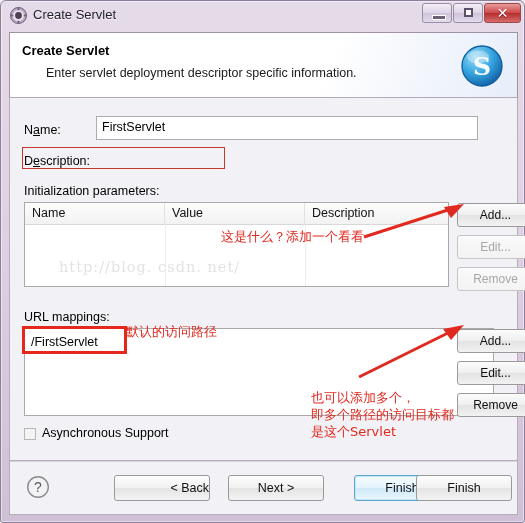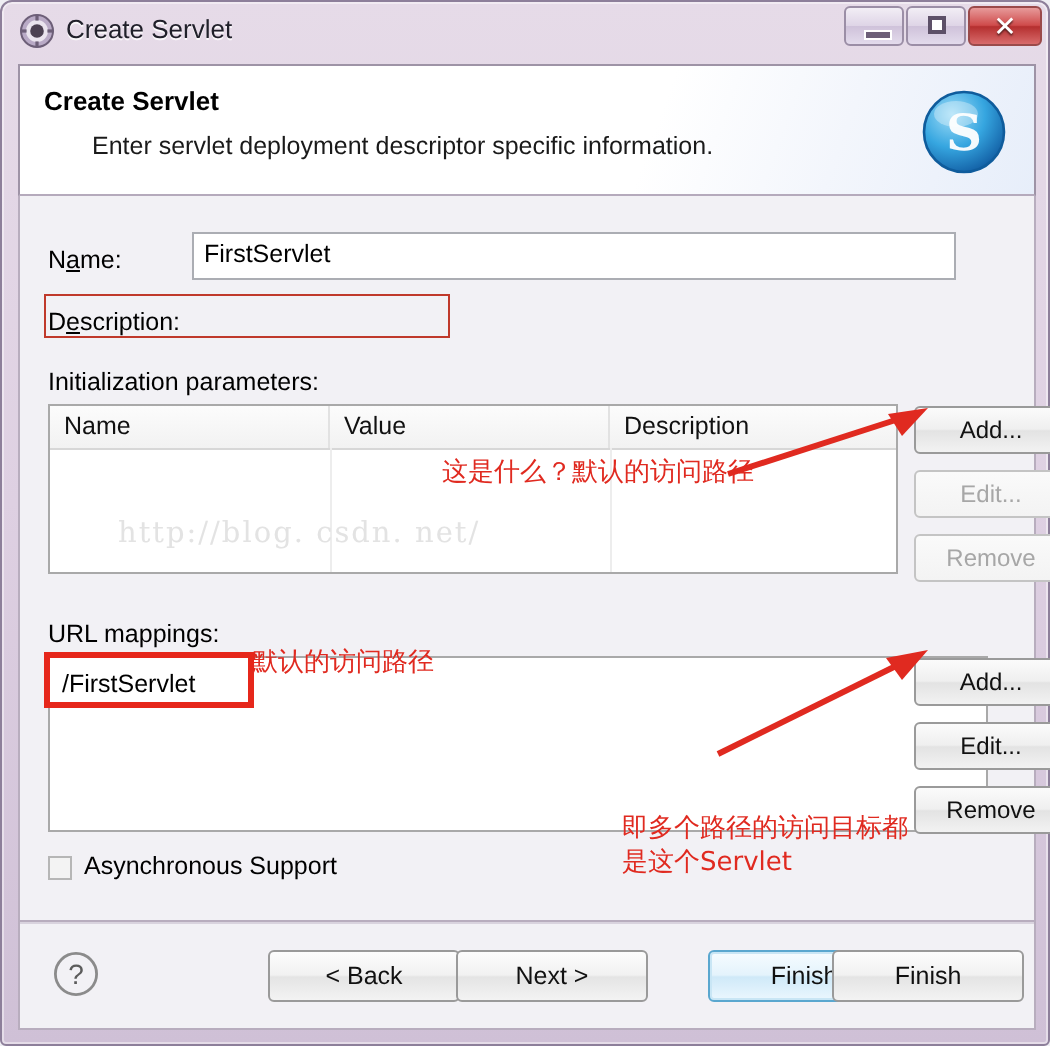--- a/index.html
+++ b/index.html
@@ -241,32 +241,33 @@
     </div>
 
   </div>
 
   <div id="footer">
     <div id="footer-sep"></div>
     <svg id="help-icon" viewBox="0 0 24 24">
       <circle cx="12" cy="12" r="10.3" fill="#f2f1f5" stroke="#8b8b8b" stroke-width="1.4"></circle>
       <text x="12" y="17" font-family="Liberation Sans, sans-serif" font-size="14" fill="#5c5c5c" text-anchor="middle">?</text>
     </svg>
-    <div class="fbtn" id="btn-back" style="left:124px;">&lt; Back</div>
+    <div class="fbtn" id="btn-back" style="left:104px;text-align:right;">&lt; Back</div>
     <div class="fbtn" id="btn-next" style="left:218px;">Next &gt;</div>
     <div class="fbtn" id="btn-finish" style="left:316px;margin-left:28px;">Finish</div>
     <div class="fbtn" id="btn-cancel" style="left:406px;">Finish</div>
   </div>
 
   <div id="watermark">http://blog. csdn. net/</div>
 
-  <div class="anno" style="left:220px;top:228px;">这是什么？默认的访问路径</div>
+  <div class="anno" style="left:220px;top:228px;">这是什么？添加一个看看</div>
 
   <div class="anno" style="left:125px;top:323px;">默认的访问路径</div>
 
+  <div class="anno" style="left:310px;top:389px;">也可以添加多个，</div>
   <div class="anno" style="left:310px;top:406px;">即多个路径的访问目标都</div>
   <div class="anno" style="left:310px;top:423px;">是这个Servlet</div>
 
   <svg class="arrow" style="left:355px;top:200px;width:110px;height:40px;" viewBox="0 0 110 40">
     <line x1="8" y1="36" x2="98" y2="7" stroke="#e02a20" stroke-width="3"></line>
     <polygon points="108,3 88,6 95,17" fill="#e02a20"></polygon>
   </svg>
 
   <svg class="arrow" style="left:350px;top:320px;width:115px;height:60px;" viewBox="0 0 115 60">
     <line x1="8" y1="56" x2="103" y2="9" stroke="#e02a20" stroke-width="3"></line>

